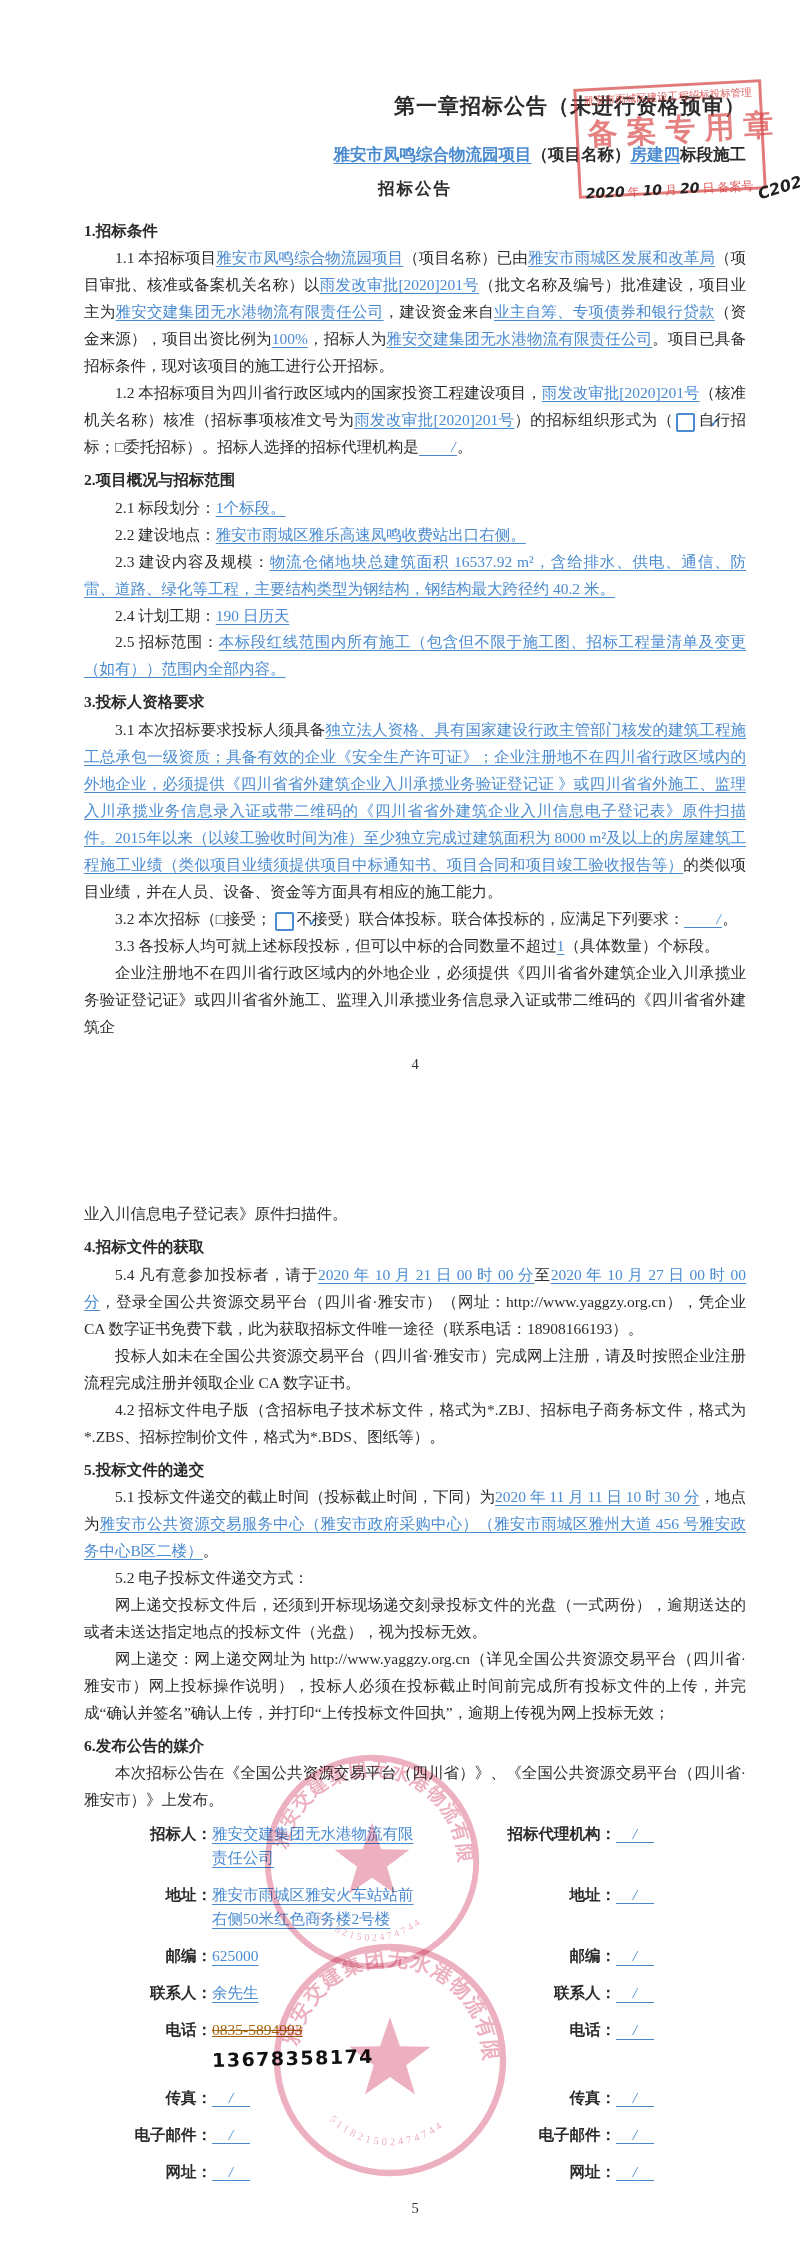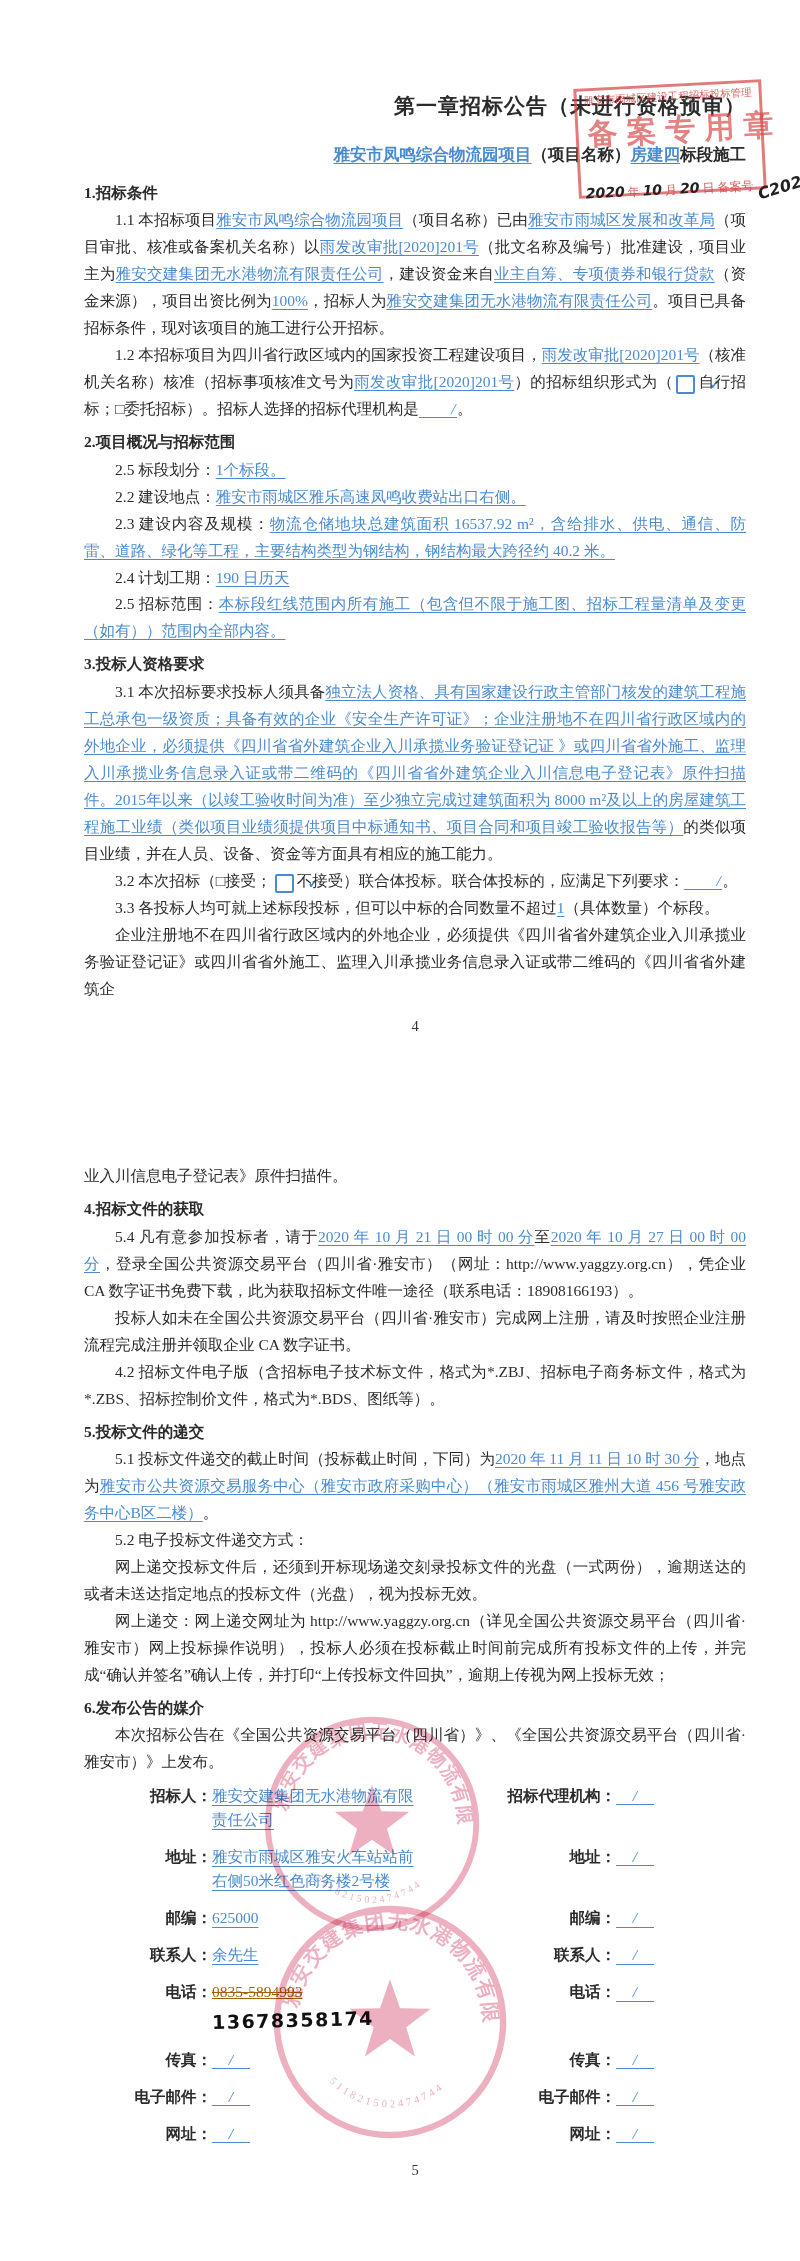--- a/index.html
+++ b/index.html
@@ -87,26 +87,27 @@
       <span class="hwr">20</span>
       <span>日</span>
       <span>备案号</span>
       <span class="hwr hwrec">C2020-16</span>
     </div>
   </div>
 
   <div class="content">
     <div class="title">第一章招标公告（未进行资格预审）</div>
     <div class="subtitle"><span class="lnk">雅安市凤鸣综合物流园项目</span><span>（项目名称）</span><span class="lnk">房建四</span><span>标段施工</span></div>
+    <div class="doctitle">招标公告</div>
     <div>
         <div class="h">1.招标条件</div>
         <p class="para ind"><span>1.1 本招标项目</span><span class="lnk">雅安市凤鸣综合物流园项目</span><span>（项目名称）已由</span><span class="lnk">雅安市雨城区发展和改革局</span><span>（项目审批、核准或备案机关名称）以</span><span class="lnk">雨发改审批[2020]201号</span><span>（批文名称及编号）批准建设，项目业主为</span><span class="lnk">雅安交建集团无水港物流有限责任公司</span><span>，建设资金来自</span><span class="lnk">业主自筹、专项债券和银行贷款</span><span>（资金来源），项目出资比例为</span><span class="lnk">100%</span><span>，招标人为</span><span class="lnk">雅安交建集团无水港物流有限责任公司</span><span>。项目已具备招标条件，现对该项目的施工进行公开招标。</span></p>
         <p class="para ind"><span>1.2 本招标项目为四川省行政区域内的国家投资工程建设项目，</span><span class="lnk">雨发改审批[2020]201号</span><span>（核准机关名称）核准（招标事项核准文号为</span><span class="lnk">雨发改审批[2020]201号</span><span>）的招标组织形式为（</span><span class="cbx">✓</span><span>自行招标；□委托招标）。招标人选择的招标代理机构是</span><span class="blank">/</span><span>。</span></p>
         <div class="h">2.项目概况与招标范围</div>
-        <p class="para ind"><span>2.5 标段划分：</span><span class="lnk">1个标段。</span></p>
+        <p class="para ind"><span>2.1 标段划分：</span><span class="lnk">1个标段。</span></p>
         <p class="para ind"><span>2.2 建设地点：</span><span class="lnk">雅安市雨城区雅乐高速凤鸣收费站出口右侧。</span></p>
         <p class="para ind"><span>2.3 建设内容及规模：</span><span class="lnk">物流仓储地块总建筑面积 16537.92 m²，含给排水、供电、通信、防雷、道路、绿化等工程，主要结构类型为钢结构，钢结构最大跨径约 40.2 米。</span></p>
         <p class="para ind"><span>2.4 计划工期：</span><span class="lnk">190 日历天</span></p>
         <p class="para ind"><span>2.5 招标范围：</span><span class="lnk">本标段红线范围内所有施工（包含但不限于施工图、招标工程量清单及变更（如有））范围内全部内容。</span></p>
         <div class="h">3.投标人资格要求</div>
         <p class="para ind"><span>3.1 本次招标要求投标人须具备</span><span class="lnk">独立法人资格、具有国家建设行政主管部门核发的建筑工程施工总承包一级资质；具备有效的企业《安全生产许可证》；企业注册地不在四川省行政区域内的外地企业，必须提供《四川省省外建筑企业入川承揽业务验证登记证 》或四川省省外施工、监理入川承揽业务信息录入证或带二维码的《四川省省外建筑企业入川信息电子登记表》原件扫描件。2015年以来（以竣工验收时间为准）至少独立完成过建筑面积为 8000 m²及以上的房屋建筑工程施工业绩（类似项目业绩须提供项目中标通知书、项目合同和项目竣工验收报告等）</span><span>的类似项目业绩，并在人员、设备、资金等方面具有相应的施工能力。</span></p>
         <p class="para ind"><span>3.2 本次招标（□接受；</span><span class="cbx">✓</span><span>不接受）联合体投标。联合体投标的，应满足下列要求：</span><span class="blank">/</span><span>。</span></p>
         <p class="para ind"><span>3.3 各投标人均可就上述标段投标，但可以中标的合同数量不超过</span><span class="lnk">1</span><span>（具体数量）个标段。</span></p>
         <p class="para ind"><span>企业注册地不在四川省行政区域内的外地企业，必须提供《四川省省外建筑企业入川承揽业务验证登记证》或四川省省外施工、监理入川承揽业务信息录入证或带二维码的《四川省省外建筑企</span></p>
         <div class="pageno">4</div>

